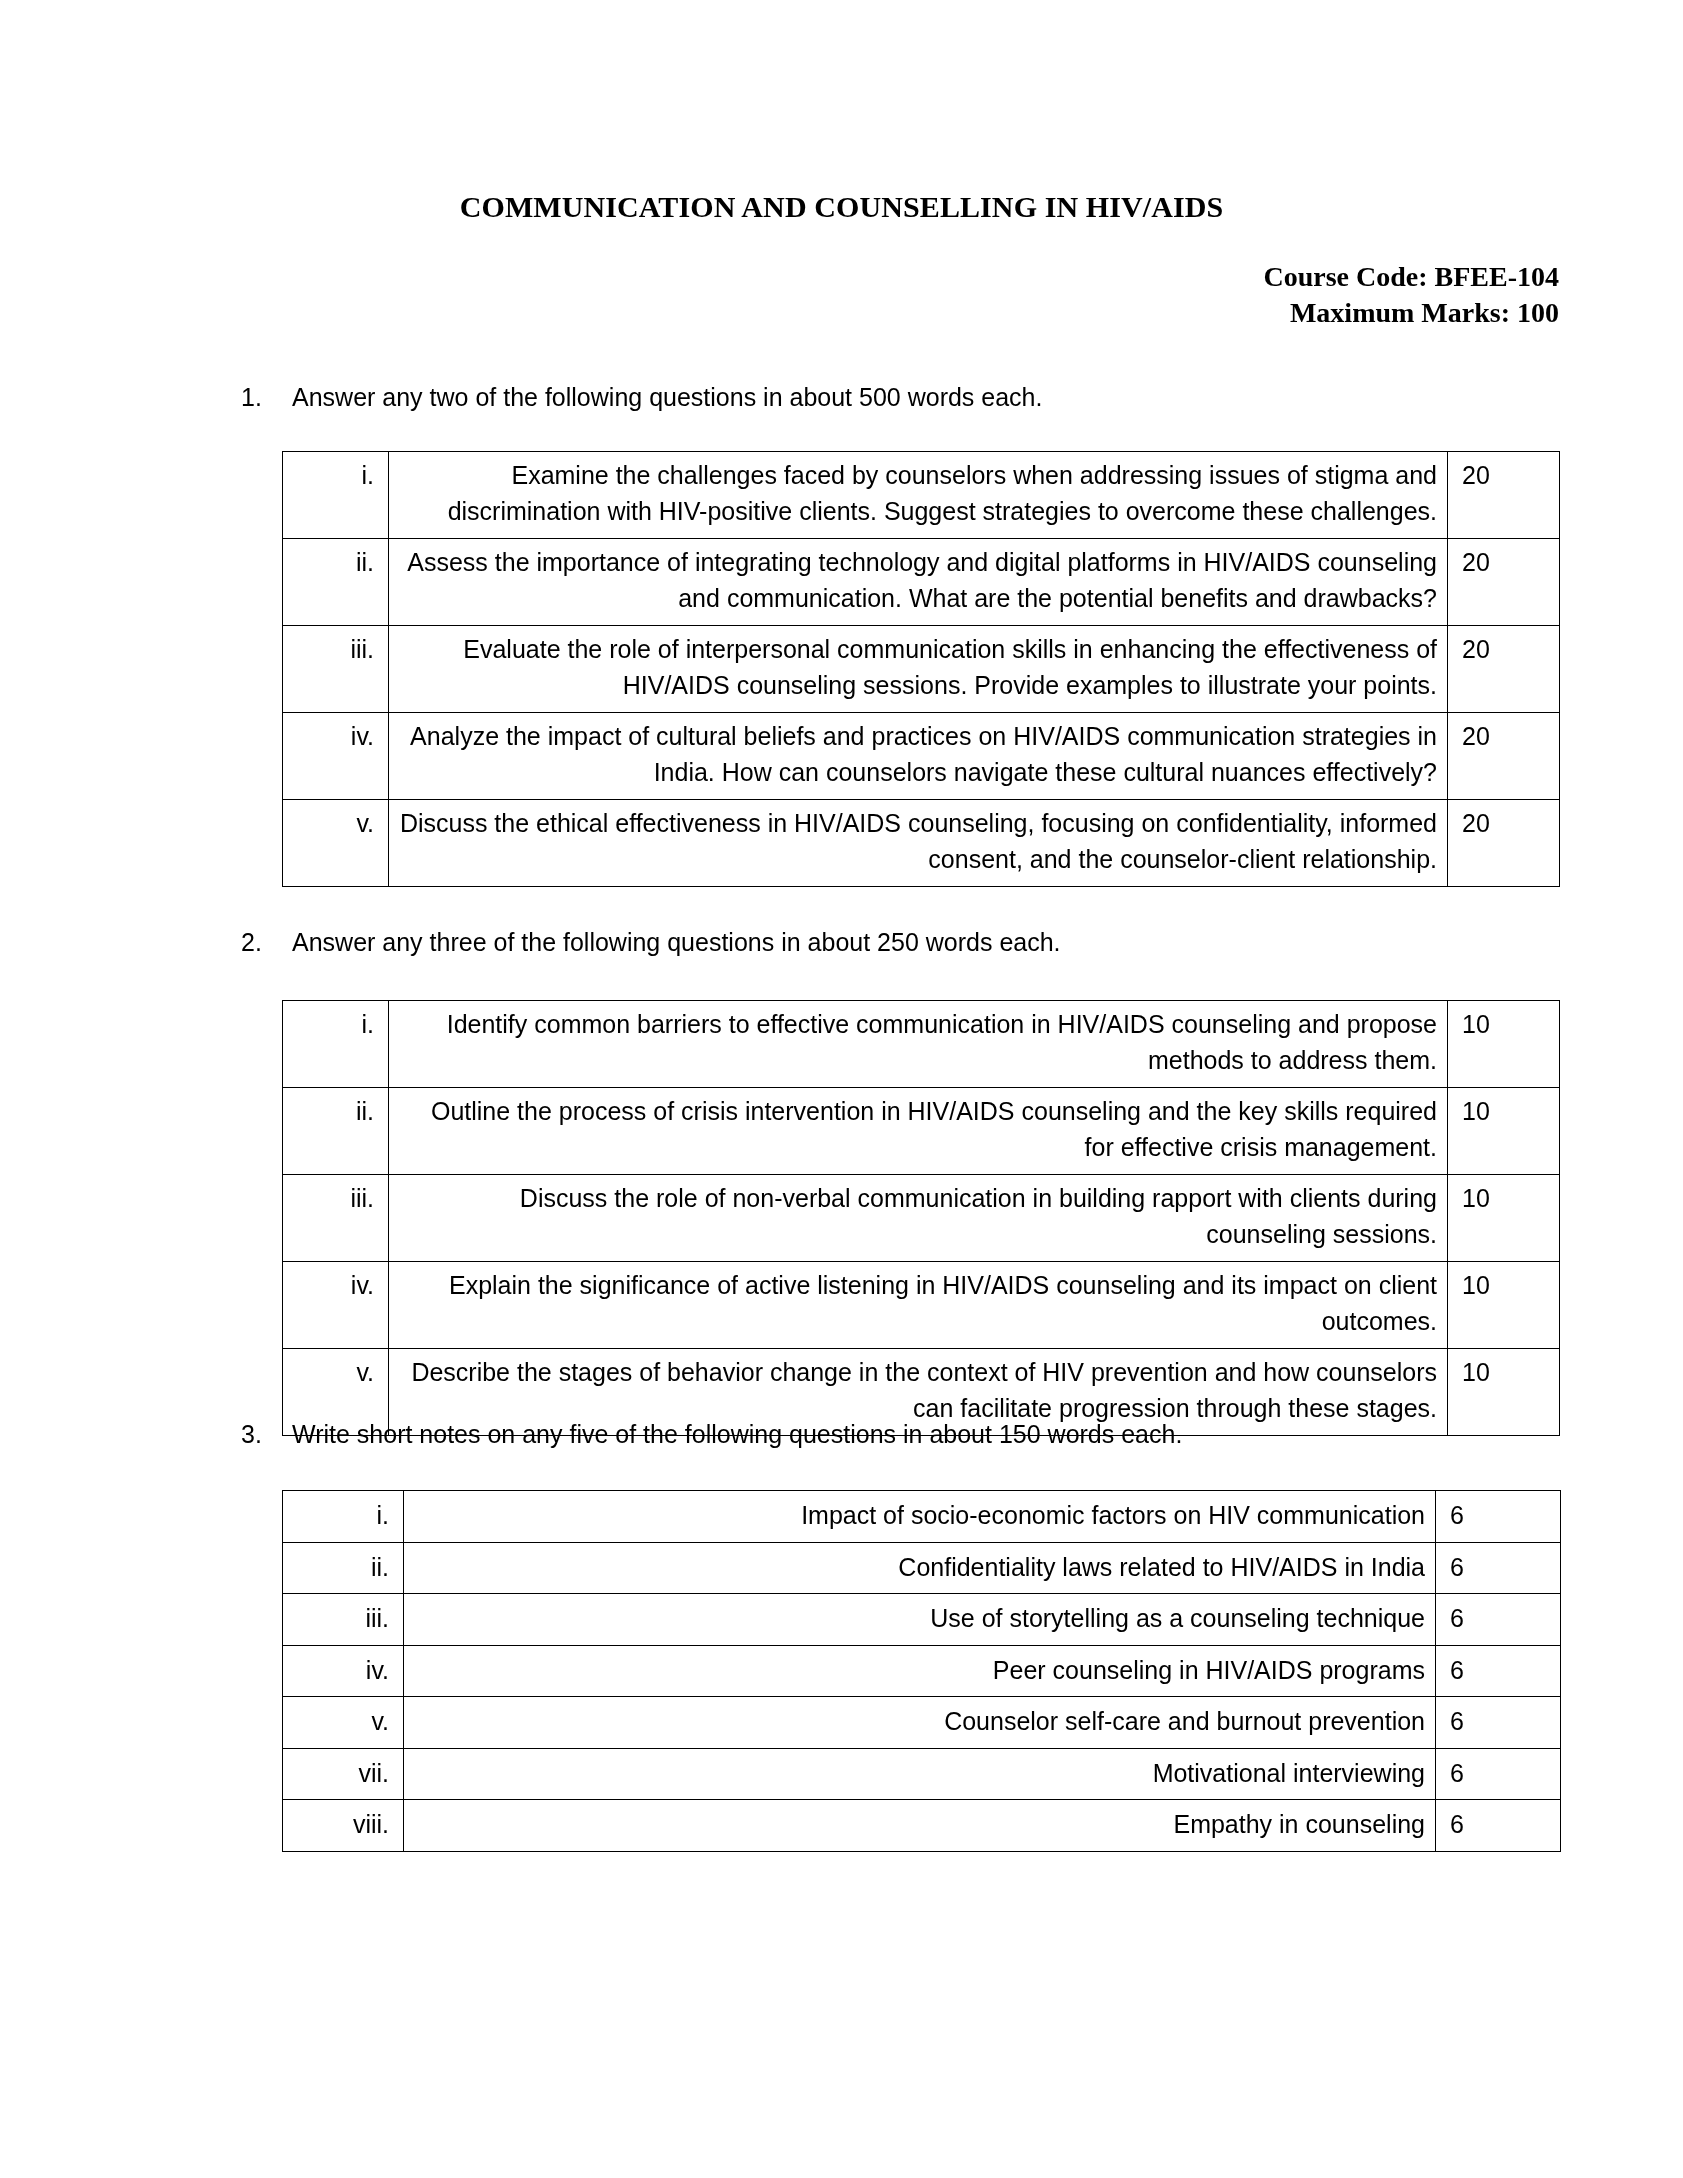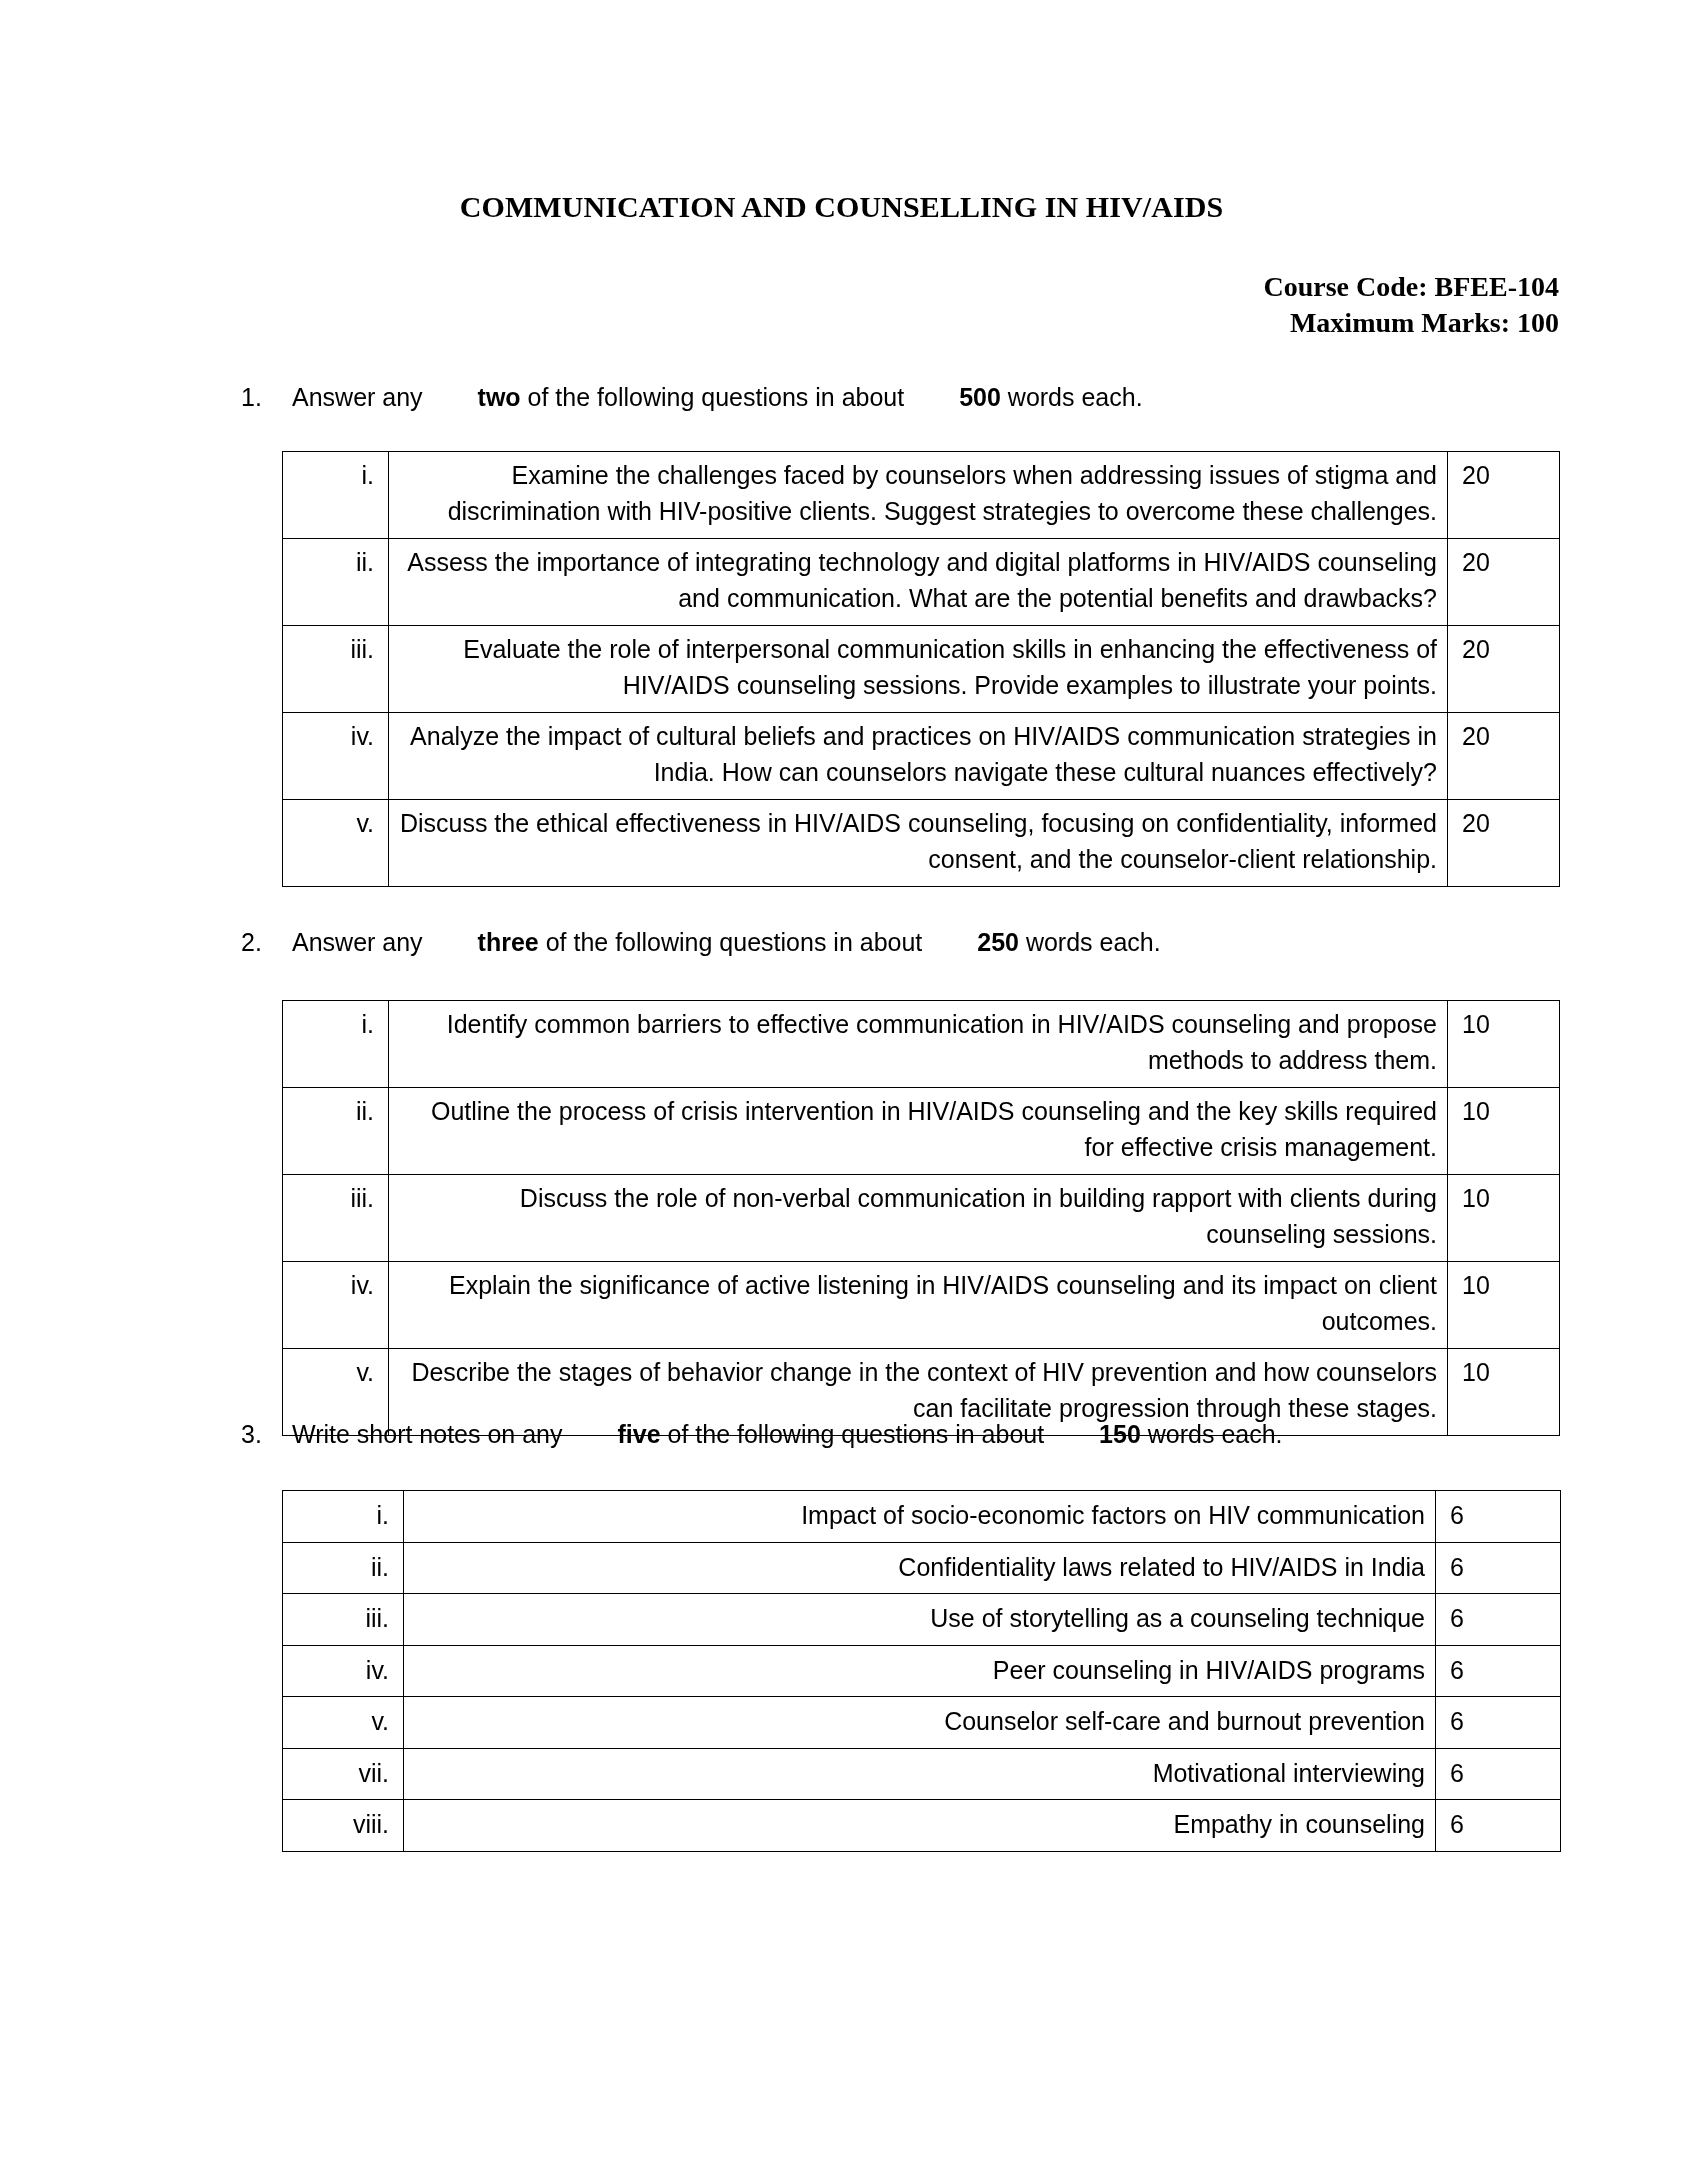--- a/index.html
+++ b/index.html
@@ -35,21 +35,21 @@
     letter-spacing: 0.1px;
     margin: 0;
     position: absolute;
     left: 0;
     right: 0;
     top: 190px;
   }
   .meta-block {
     position: absolute;
     right: 124px;
-    top: 269px;
+    top: 259px;
     text-align: right;
     font-family: "Liberation Serif", serif;
     font-weight: bold;
     font-size: 28px;
     line-height: 1.28;
   }
   .meta-line { white-space: nowrap; }
 
   
   .instruction {
@@ -62,21 +62,21 @@
     position: absolute;
     left: 0;
     top: 0;
     width: 44px;
     text-align: left;
   }
   .instruction .txt {
     display: inline-block;
     margin-left: 51px;
   }
-  .instruction b { font-weight: bold; margin-left: 48px; }
+  .instruction b { font-weight: normal; }
 
   #instr-1 { left: 241px; top: 381px; }
   #instr-2 { left: 241px; top: 926px; }
   #instr-3 { left: 241px; top: 1418px; }
 
   
   table.qtable {
     position: absolute;
     border-collapse: collapse;
     table-layout: fixed;

